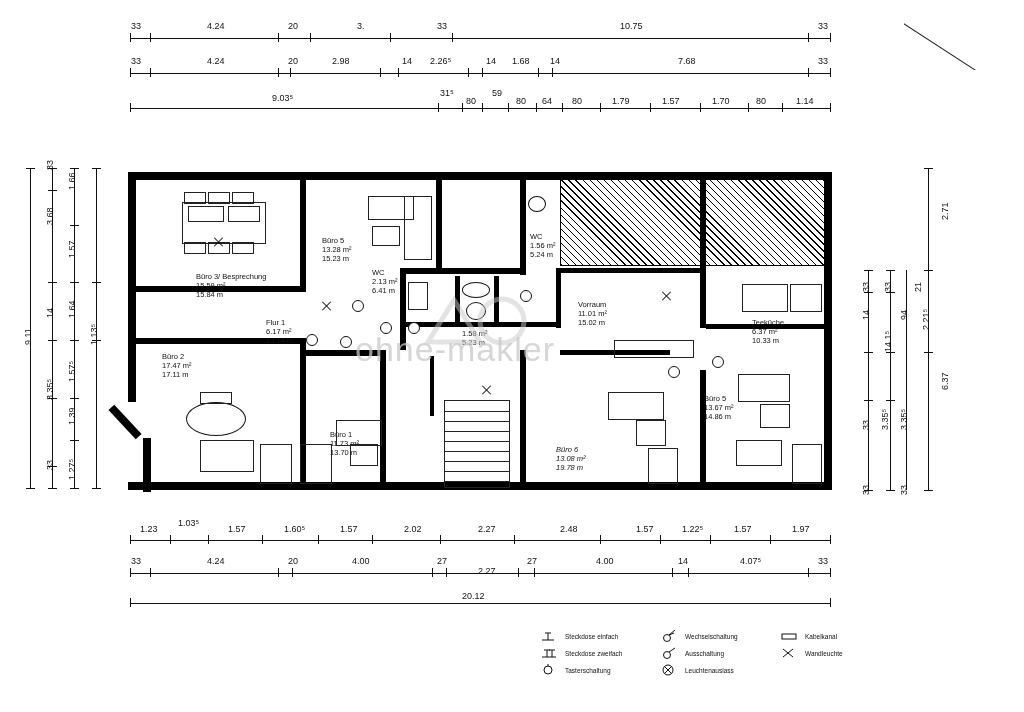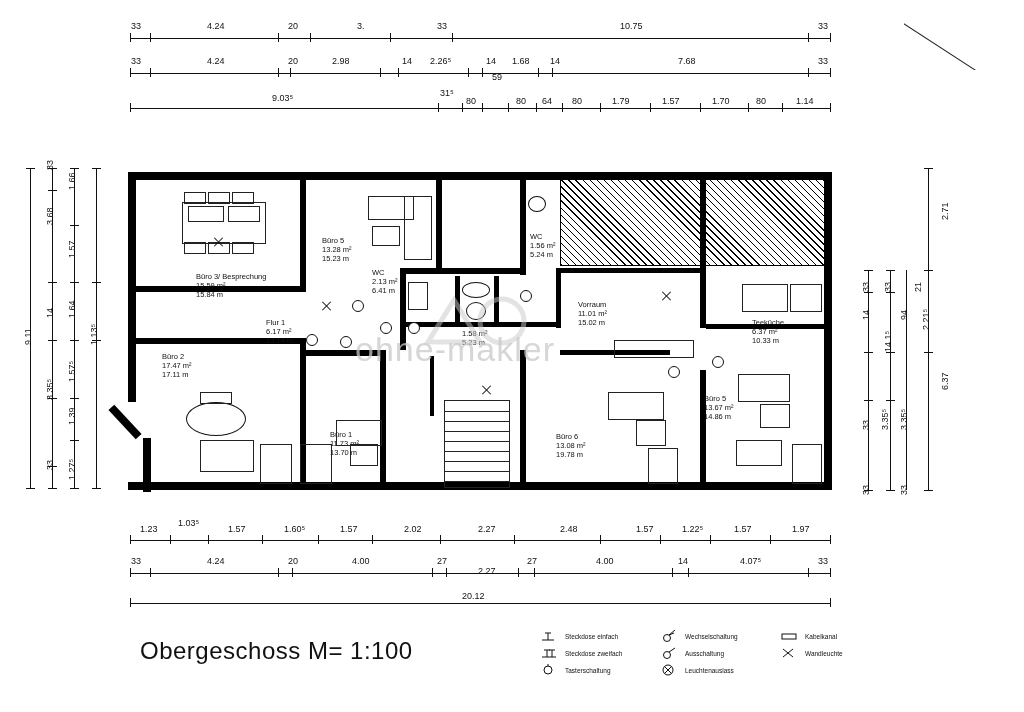--- a/index.html
+++ b/index.html
@@ -99,21 +99,21 @@
     <div class="tick" style="left:562px;top:103px;"></div>
     <div class="tick" style="left:600px;top:103px;"></div>
     <div class="tick" style="left:650px;top:103px;"></div>
     <div class="tick" style="left:700px;top:103px;"></div>
     <div class="tick" style="left:748px;top:103px;"></div>
     <div class="tick" style="left:782px;top:103px;"></div>
     <div class="tick" style="left:830px;top:103px;"></div>
     <div class="dim-text" style="left:272px;top:93px;">9.03⁵</div>
     <div class="dim-text" style="left:440px;top:88px;">31⁵</div>
     <div class="dim-text" style="left:466px;top:96px;">80</div>
-    <div class="dim-text" style="left:492px;top:72px;">59</div>
+    <div class="dim-text" style="left:492px;top:88px;">59</div>
     <div class="dim-text" style="left:516px;top:96px;">80</div>
     <div class="dim-text" style="left:542px;top:96px;">64</div>
     <div class="dim-text" style="left:572px;top:96px;">80</div>
     <div class="dim-text" style="left:612px;top:96px;">1.79</div>
     <div class="dim-text" style="left:662px;top:96px;">1.57</div>
     <div class="dim-text" style="left:712px;top:96px;">1.70</div>
     <div class="dim-text" style="left:756px;top:96px;">80</div>
     <div class="dim-text" style="left:796px;top:96px;">1.14</div>
   </div>
 
@@ -347,21 +347,21 @@
   <div class="room-label" style="left:162px;top:352px;">
     <span>Büro 2</span><br>
     <span>17.47 m²</span><br>
     <span>17.11 m</span>
   </div>
   <div class="room-label" style="left:330px;top:430px;">
     <span>Büro 1</span><br>
     <span>11.73 m²</span><br>
     <span>13.70 m</span>
   </div>
-  <div class="room-label" style="left:556px;top:432px;">
+  <div class="room-label" style="left:556px;top:445px;font-style:italic;">
     <span>Büro 6</span><br>
     <span>13.08 m²</span><br>
     <span>19.78 m</span>
   </div>
   <div class="room-label" style="left:704px;top:394px;">
     <span>Büro 5</span><br>
     <span>13.67 m²</span><br>
     <span>14.86 m</span>
   </div>
 
@@ -438,21 +438,20 @@
   </div>
 
   <div class="wmlogo">
     <svg viewBox="0 0 120 62" width="120" height="62">
       <path d="M8 52 L34 10 L60 52 Z" fill="none" stroke="#c9c9c9" stroke-width="5"></path>
       <circle cx="82" cy="31" r="22" fill="none" stroke="#c9c9c9" stroke-width="5"></circle>
     </svg>
   </div>
   <div class="wm">ohne-makler</div>
 
-  <div class="title">Obergeschoss M= 1:100</div>
 
   <div class="legend">
     <div style="display:flex;">
       <div class="lcol" style="width:120px;">
         <div class="lrow">
           <span class="sym">
             <svg viewBox="0 0 22 12" width="22" height="12">
                 <path d="M2 10 L14 10 M8 10 L8 3 M5 3 L11 3" stroke="#111" fill="none" stroke-width="1"></path>
               </svg>
           </span>

